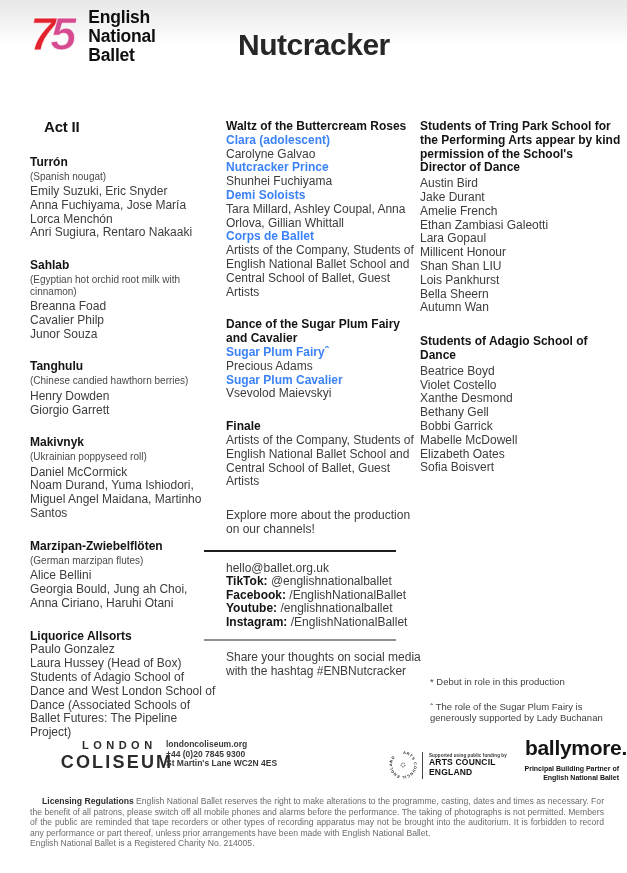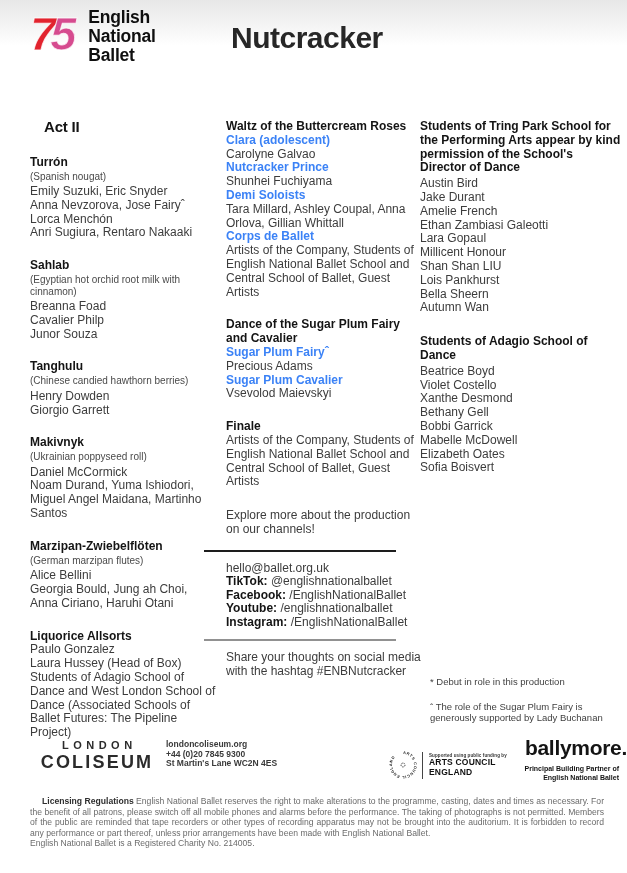--- a/index.html
+++ b/index.html
@@ -6,21 +6,21 @@
   body{font-family:"Liberation Sans",sans-serif;}
   .page{position:relative;width:627px;height:873px;background:#fff;overflow:hidden;color:#3c3c3c;}
   .topfade{position:absolute;top:0;left:0;right:0;height:46px;background:linear-gradient(#e7e7e7,#ffffff);}
 
   
   .brand{position:absolute;top:8px;left:30px;display:flex;align-items:flex-start;}
   .logo75{font-size:47px;font-weight:700;font-style:italic;letter-spacing:-6px;line-height:52px;padding-right:6px;-webkit-text-stroke:1px rgba(255,255,255,.75);}
   .digit7{color:#e2232e;}
   .digit5{color:#d64b8f;}
   .brandname{margin-left:12px;font-weight:700;font-size:17.5px;line-height:19px;color:#0f0f0f;letter-spacing:-.2px;}
-  .production-title{position:absolute;left:230px;top:20px;margin:1px;font-size:30px;font-weight:700;color:#272727;letter-spacing:-.5px;}
+  .production-title{position:absolute;left:230px;top:20px;margin:8px;font-size:30px;font-weight:700;color:#272727;letter-spacing:-.5px;}
 
   
   .col{position:absolute;top:120px;font-size:12px;line-height:13.8px;}
   .col1{left:30px;width:186px;}
   .col2{left:226px;width:195px;}
   .col3{left:420px;width:201px;}
   .act-heading{font-size:15px;font-weight:700;color:#141414;margin:0 0 22px 14px;letter-spacing:-.2px;}
   .cast-section{margin-bottom:19px;}
   .sec-title{font-weight:700;color:#141414;}
   .sec-subtitle{font-size:10px;line-height:11.5px;color:#4a4a4a;margin:1px 0 3px 0;}
@@ -31,21 +31,21 @@
   .social-block{line-height:13.5px;}
   .social-line .lbl{font-weight:700;color:#141414;margin-top:12px;}
   .group{margin-bottom:20px;}
   .group-title{font-weight:700;color:#141414;margin-bottom:2px;}
 
   
   .footnotes{position:absolute;left:430px;top:676px;width:188px;font-size:9.5px;line-height:11.5px;color:#3f3f3f;}
   .footnote{margin-bottom:13px;}
 
   
-  .coliseum{position:absolute;left:32px;top:739px;width:130px;text-align:center;color:#2b2b2b;}
+  .coliseum{position:absolute;left:52px;top:739px;width:130px;text-align:center;color:#2b2b2b;}
   .coliseum-l1{font-size:11px;font-weight:700;letter-spacing:4.5px;text-indent:4.5px;}
   .coliseum-l2{font-size:18px;font-weight:700;letter-spacing:2.2px;margin-top:1px;}
   .coliseum-contact{position:absolute;left:166px;top:740px;font-size:8.5px;line-height:9.7px;font-weight:700;color:#3a3a3a;}
   .ace{position:absolute;left:389px;top:751px;display:flex;align-items:center;}
   .ace-badge{width:28px;height:28px;display:block;}
   .ace-sep{width:1px;height:27px;background:#444;margin:0 6px 0 5px;}
   .ace-support{font-size:4.5px;font-weight:700;color:#333;letter-spacing:.1px;}
   .ace-name{font-size:8.5px;font-weight:800;line-height:9.2px;color:#101010;letter-spacing:.2px;}
   .ballymore{position:absolute;left:503px;top:736px;width:124px;text-align:right;color:#141414;}
   .ballymore-word{font-size:21px;font-weight:700;letter-spacing:-.3px;}
@@ -72,21 +72,21 @@
     <h1 class="production-title">Nutcracker</h1>
   </header>
 
   <section class="col col1">
     <h2 class="act-heading">Act II</h2>
     <div id="col1-sections">
         <div class="cast-section">
           <div class="sec-title">Turrón</div>
           <div class="sec-subtitle">(Spanish nougat)</div>
           <div class="cast-line">Emily Suzuki, Eric Snyder</div>
-          <div class="cast-line">Anna Nevzorova, Jose Fairyˆ Lorca Menchón</div>
+          <div class="cast-line">Anna Fuchiyama, Jose María Lorca Menchón</div>
           <div class="cast-line">Anri Sugiura, Rentaro Nakaaki</div>
         </div>
         <div class="cast-section">
           <div class="sec-title">Sahlab</div>
           <div class="sec-subtitle">(Egyptian hot orchid root milk with cinnamon)</div>
           <div class="cast-line">Breanna Foad</div>
           <div class="cast-line">Cavalier Philp</div>
           <div class="cast-line">Junor Souza</div>
         </div>
         <div class="cast-section">

